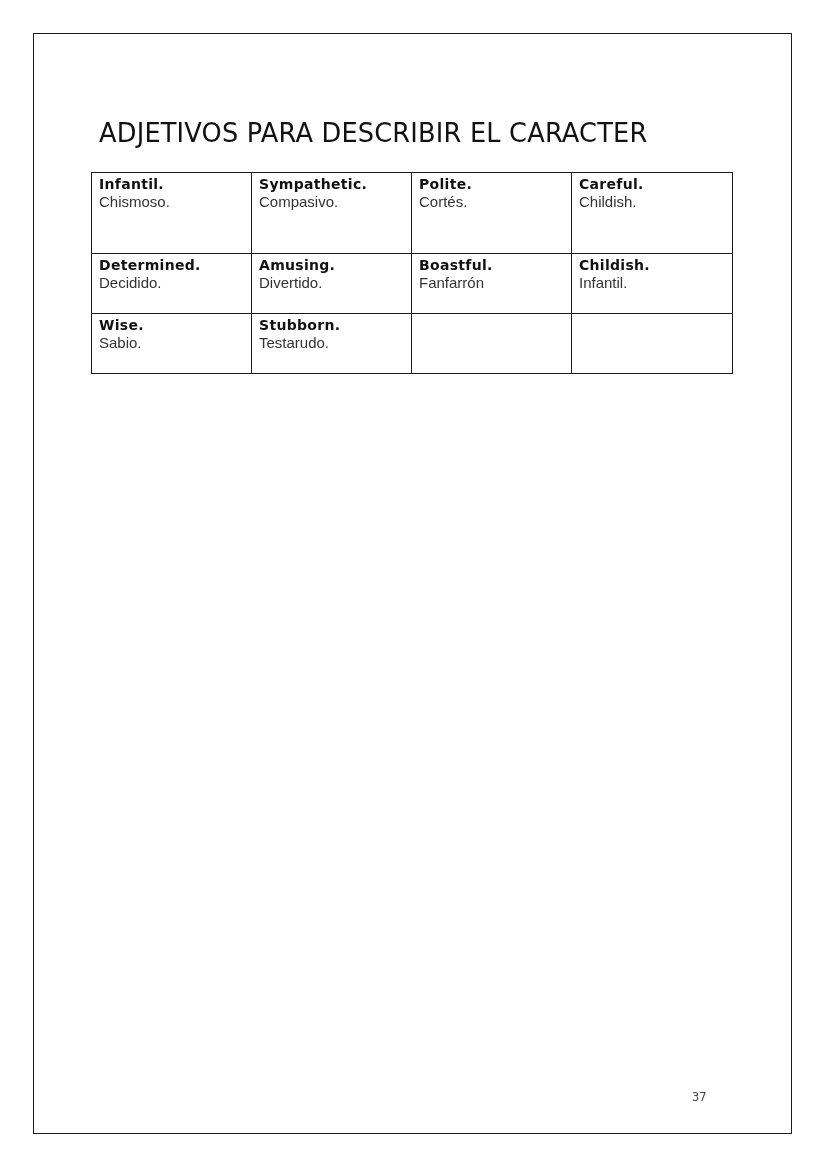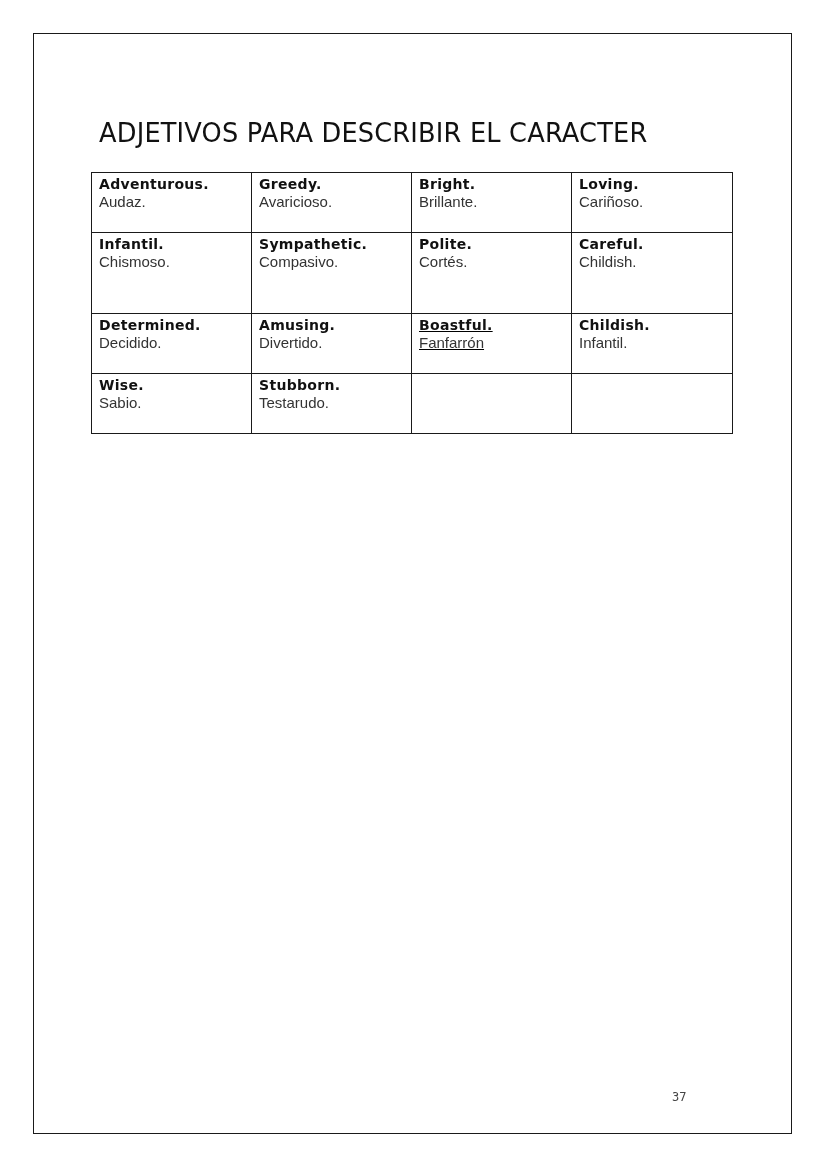--- a/index.html
+++ b/index.html
@@ -18,57 +18,39 @@
     position: absolute; left: 91px; top: 172px;
     border-collapse: collapse; width: 641px; table-layout: fixed;
   }
   table.adj td {
     border: 1.5px solid #1a1a1a; vertical-align: top;
     padding: 2px 7px 0 7px; box-sizing: border-box;
   }
   .en { font-family: "DejaVu Sans", sans-serif; font-weight: bold; font-size: 14px; color: #111; line-height: 18px; letter-spacing: 0.3px; }
   .es { font-family: "Liberation Sans", sans-serif; font-size: 15px; color: #333; line-height: 18px; }
   .page-num {
-    position: absolute; left: 672px; top: 1090px;
+    position: absolute; left: 692px; top: 1090px;
     font-family: "DejaVu Sans Mono", monospace; font-size: 12px; color: #444;
   }
 </style>
 </head>
 <body>
 
 <div class="page-frame"></div>
 
 <h1 class="title" style="margin:0;">ADJETIVOS PARA DESCRIBIR EL CARACTER</h1>
 
 <table class="adj">
   <colgroup>
     <col style="width:160px">
       <col style="width:160px">
       <col style="width:160px">
       <col style="width:161px">
   </colgroup>
   <tbody id="adj-body">
-      <tr style="height: 60px;">
-        <td style="height: 60px;">
-          <div class="en">Adventurous.</div>
-          <div class="es">Audaz.</div>
-        </td>
-        <td style="height: 60px;">
-          <div class="en">Greedy.</div>
-          <div class="es">Avaricioso.</div>
-        </td>
-        <td style="height: 60px;">
-          <div class="en">Bright.</div>
-          <div class="es">Brillante.</div>
-        </td>
-        <td style="height: 60px;">
-          <div class="en">Loving.</div>
-          <div class="es">Cariñoso.</div>
-        </td>
-      </tr>
       <tr style="height: 81px;">
         <td style="height: 81px;">
           <div class="en">Infantil.</div>
           <div class="es">Chismoso.</div>
         </td>
         <td style="height: 81px;">
           <div class="en">Sympathetic.</div>
           <div class="es">Compasivo.</div>
         </td>
         <td style="height: 81px;">
@@ -82,21 +64,21 @@
       </tr>
       <tr style="height: 60px;">
         <td style="height: 60px;">
           <div class="en">Determined.</div>
           <div class="es">Decidido.</div>
         </td>
         <td style="height: 60px;">
           <div class="en">Amusing.</div>
           <div class="es">Divertido.</div>
         </td>
-        <td style="height: 60px; text-decoration: underline;">
+        <td style="height: 60px;">
           <div class="en">Boastful.</div>
           <div class="es">Fanfarrón</div>
         </td>
         <td style="height: 60px;">
           <div class="en">Childish.</div>
           <div class="es">Infantil.</div>
         </td>
       </tr>
       <tr style="height: 60px;">
         <td style="height: 60px;">

